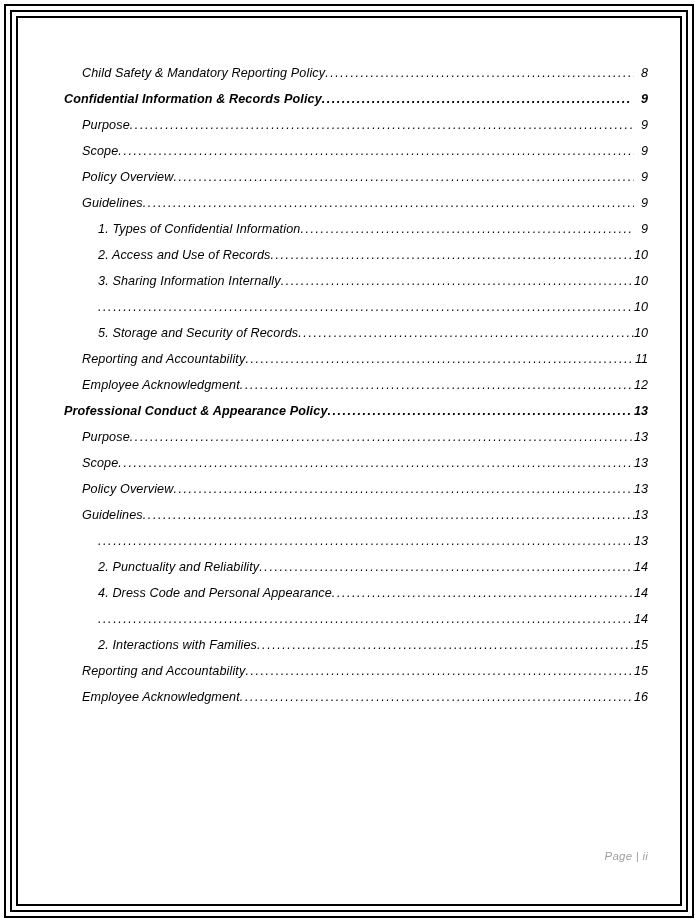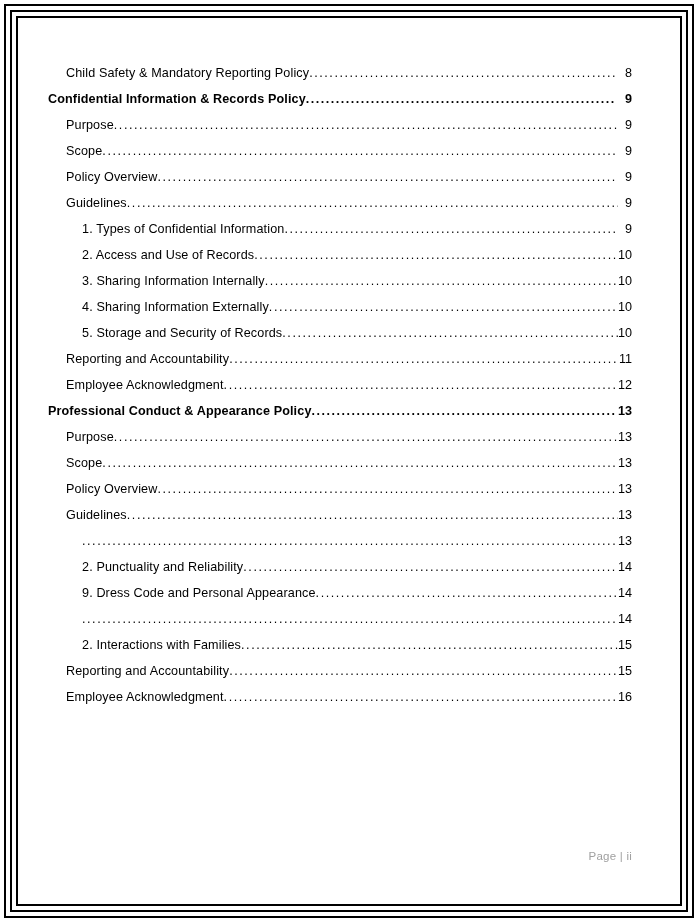--- a/index.html
+++ b/index.html
@@ -36,25 +36,26 @@
   .frame-line.outer { left: 4px;  top: 4px;  right: 4px;  bottom: 4px;  }
   .frame-line.mid   { left: 10px; top: 10px; right: 10px; bottom: 10px; }
   .frame-line.inner { left: 16px; top: 16px; right: 16px; bottom: 16px; }
   .frame-line.outer, .frame-line.mid, .frame-line.inner {
     width: auto; height: auto;
   }
 
   
   .page-content {
     position: absolute;
-    left: 8px;
+    left: 24px;
     top: 24px;
     width: 650px;
     height: 874px;
     box-sizing: border-box;
+    font-style: italic;
   }
 
   .toc-list {
     position: absolute;
     left: 0;
     top: 36px;
     width: 650px;
   }
 
   .toc-entry {
@@ -169,21 +170,20 @@
         <span class="toc-title">2. Access and Use of Records </span>
         <span class="toc-leader"></span>
         <span class="toc-page">10</span>
       </div>
       <div class="toc-entry level-3">
         <span class="toc-title">3. Sharing Information Internally</span>
         <span class="toc-leader"></span>
         <span class="toc-page">10</span>
       </div>
       <div class="toc-entry level-3">
-        <span class="toc-title">4. Sharing Information Externally </span>
         <span class="toc-leader"></span>
         <span class="toc-page">10</span>
       </div>
       <div class="toc-entry level-3">
         <span class="toc-title">5. Storage and Security of Records </span>
         <span class="toc-leader"></span>
         <span class="toc-page">10</span>
       </div>
       <div class="toc-entry level-2">
         <span class="toc-title">Reporting and Accountability </span>
@@ -223,21 +223,21 @@
       <div class="toc-entry level-3">
         <span class="toc-leader"></span>
         <span class="toc-page">13</span>
       </div>
       <div class="toc-entry level-3">
         <span class="toc-title">2. Punctuality and Reliability </span>
         <span class="toc-leader"></span>
         <span class="toc-page">14</span>
       </div>
       <div class="toc-entry level-3">
-        <span class="toc-title">9. Dress Code and Personal Appearance</span>
+        <span class="toc-title">4. Dress Code and Personal Appearance</span>
         <span class="toc-leader"></span>
         <span class="toc-page">14</span>
       </div>
       <div class="toc-entry level-3">
         <span class="toc-leader"></span>
         <span class="toc-page">14</span>
       </div>
       <div class="toc-entry level-3">
         <span class="toc-title">2. Interactions with Families</span>
         <span class="toc-leader"></span>

